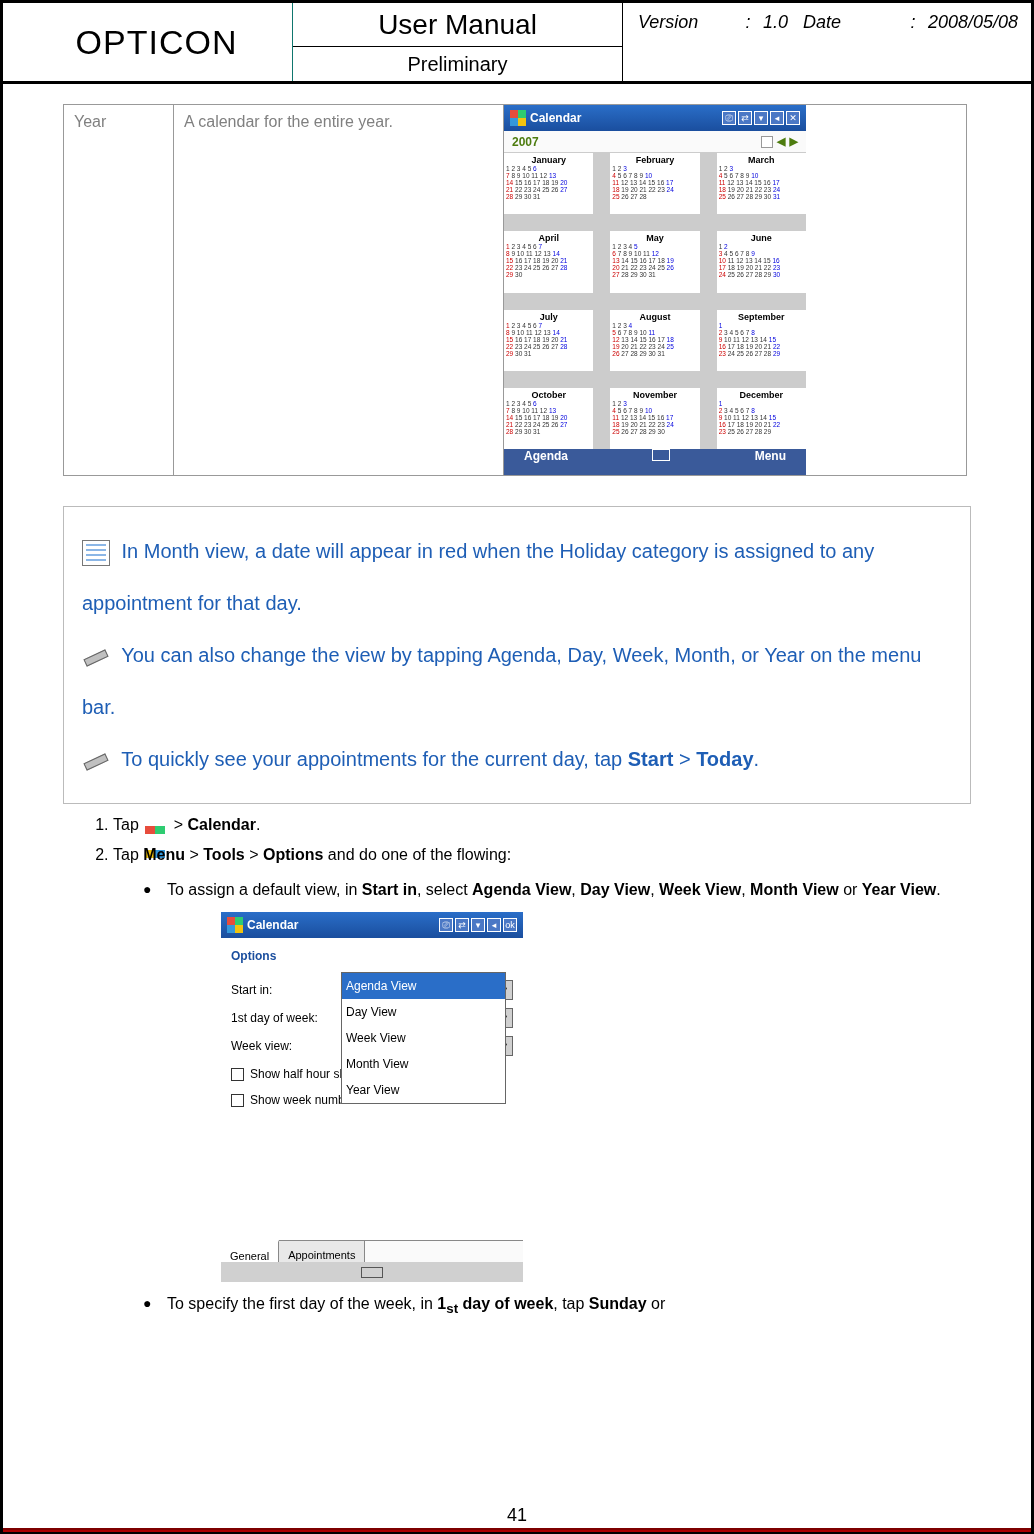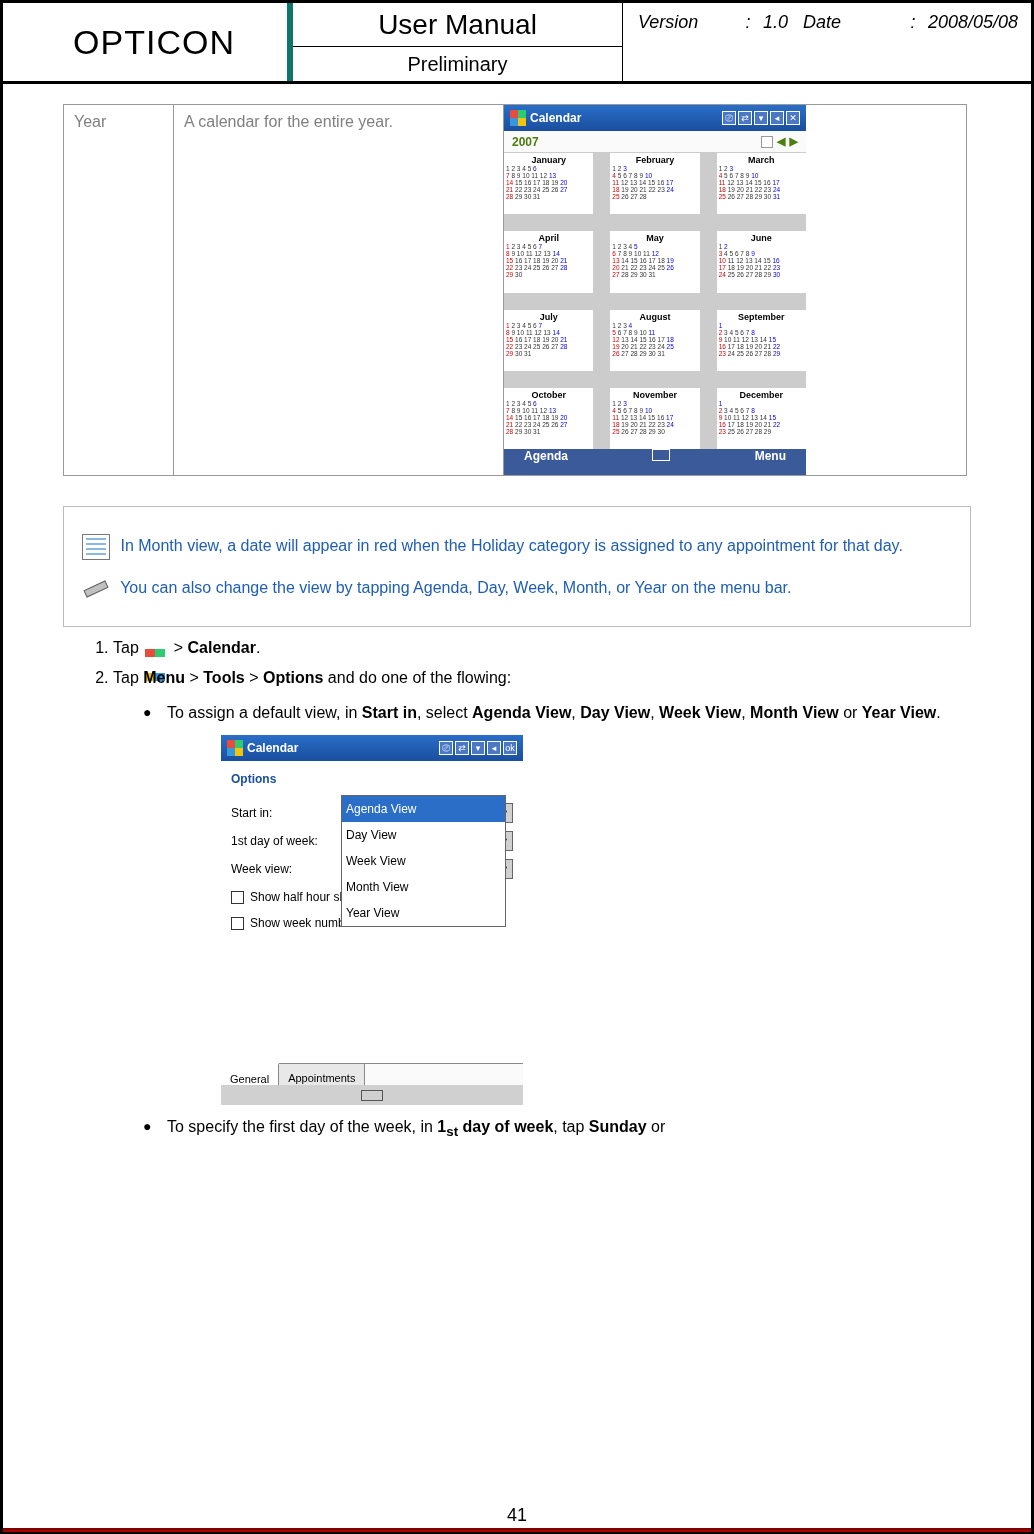--- a/index.html
+++ b/index.html
@@ -25,21 +25,21 @@
   }
 
   
   .header {
     width: 100%;
     border-bottom: 3px solid #000;
     display: flex;
   }
   .header .brand {
     flex: 0 0 290px;
-    border-right: 6px solid #0f766e;
+    border-right: 1px solid #0f766e;
     display: flex;
     align-items: center;
     justify-content: center;
     font-family: "Trebuchet MS", sans-serif;
     font-size: 34px;
     letter-spacing: 1px;
     padding-left: 18px;
   }
   .header .titles {
     flex: 0 0 330px;
@@ -152,21 +152,21 @@
   }
   .cs-bottombar .kb { width:18px;height:12px;border:1px solid #fff;}
 
   
   .tip-box {
     margin-top: 30px;
     border: 1px solid #bbb;
     padding: 18px 18px;
     color: #1e5eb5;
     line-height: 2.6;
-    font-size: 16px;
+    font-size: 20px;
   }
   .tip-box .tip-line { display: block; }
   .tip-box .icon {
     display: inline-block; width: 28px; height: 26px; vertical-align: middle; margin-right: 6px;
   }
   .icon.note {
     border: 1px solid #777; background:#fff; position:relative;
   }
   .icon.note::before{content:"";position:absolute;top:3px;left:3px;right:3px;height:2px;background:#8bb6e6;box-shadow:0 5px 0 #8bb6e6,0 10px 0 #8bb6e6,0 15px 0 #8bb6e6;}
   .icon.pencil {
@@ -369,20 +369,24 @@
 
     <div class="tip-box">
       <span class="tip-line">
         <span class="icon note"></span>
         <span>In Month view, a date will appear in red when the Holiday category is assigned to any appointment for that day.</span>
       </span>
       <span class="tip-line">
         <span class="icon pencil"></span>
         <span>You can also change the view by tapping Agenda, Day, Week, Month, or Year on the menu bar.</span>
       </span>
+      <span class="tip-line">
+        <span class="icon pencil"></span>
+        <span>To quickly see your appointments for the current day, tap </span><b>Start</b><span> &gt; </span><b>Today</b><span>.</span>
+      </span>
     </div>
 
     <ol class="steps">
       <li>
         <span>Tap </span><span class="start-icon"><span></span><span></span><span></span><span></span></span><span>  &gt; </span><b>Calendar</b><span>.</span>
       </li>
       <li>
         <span>Tap </span><b>Menu</b><span> &gt; </span><b>Tools</b><span> &gt; </span><b>Options</b><span> and do one of the flowing:</span>
 
         <ul class="sub">

